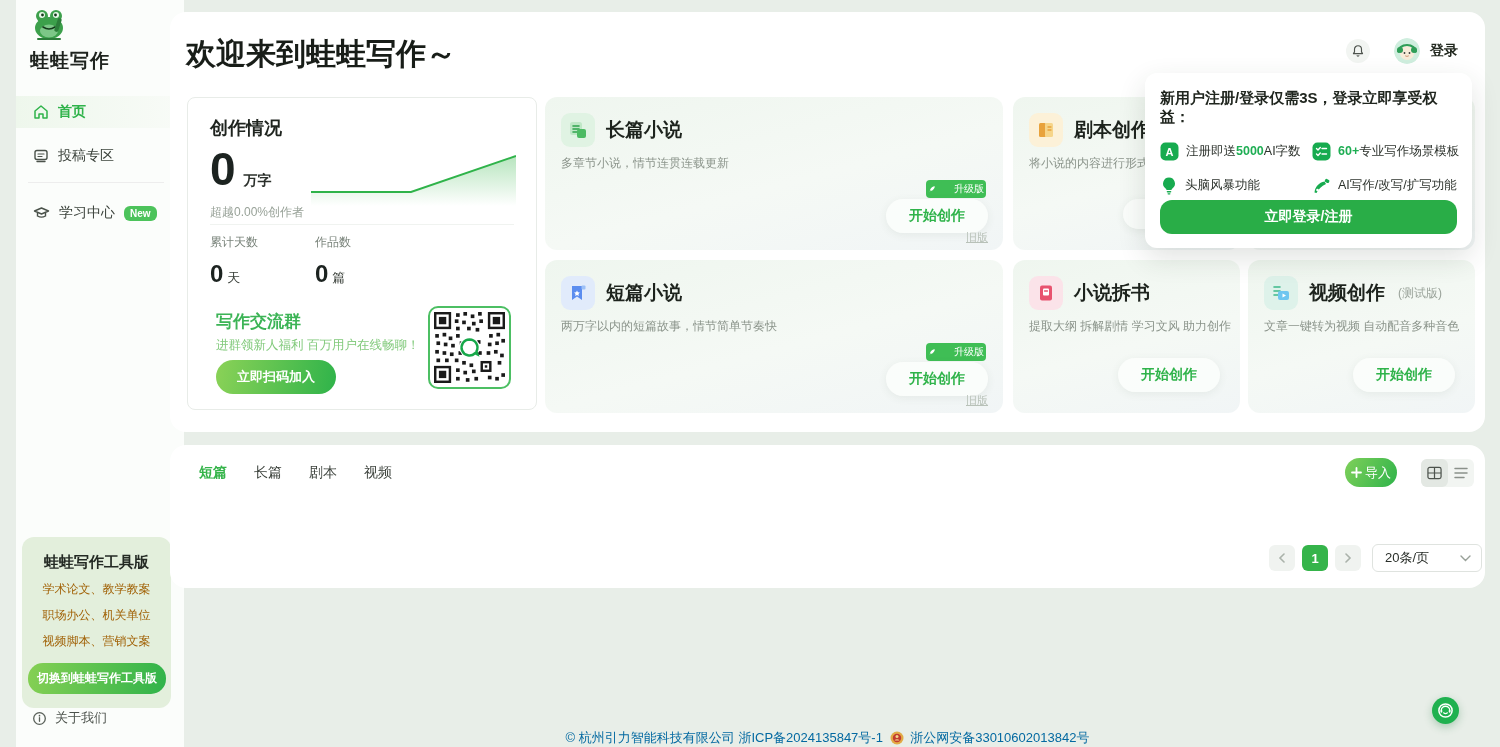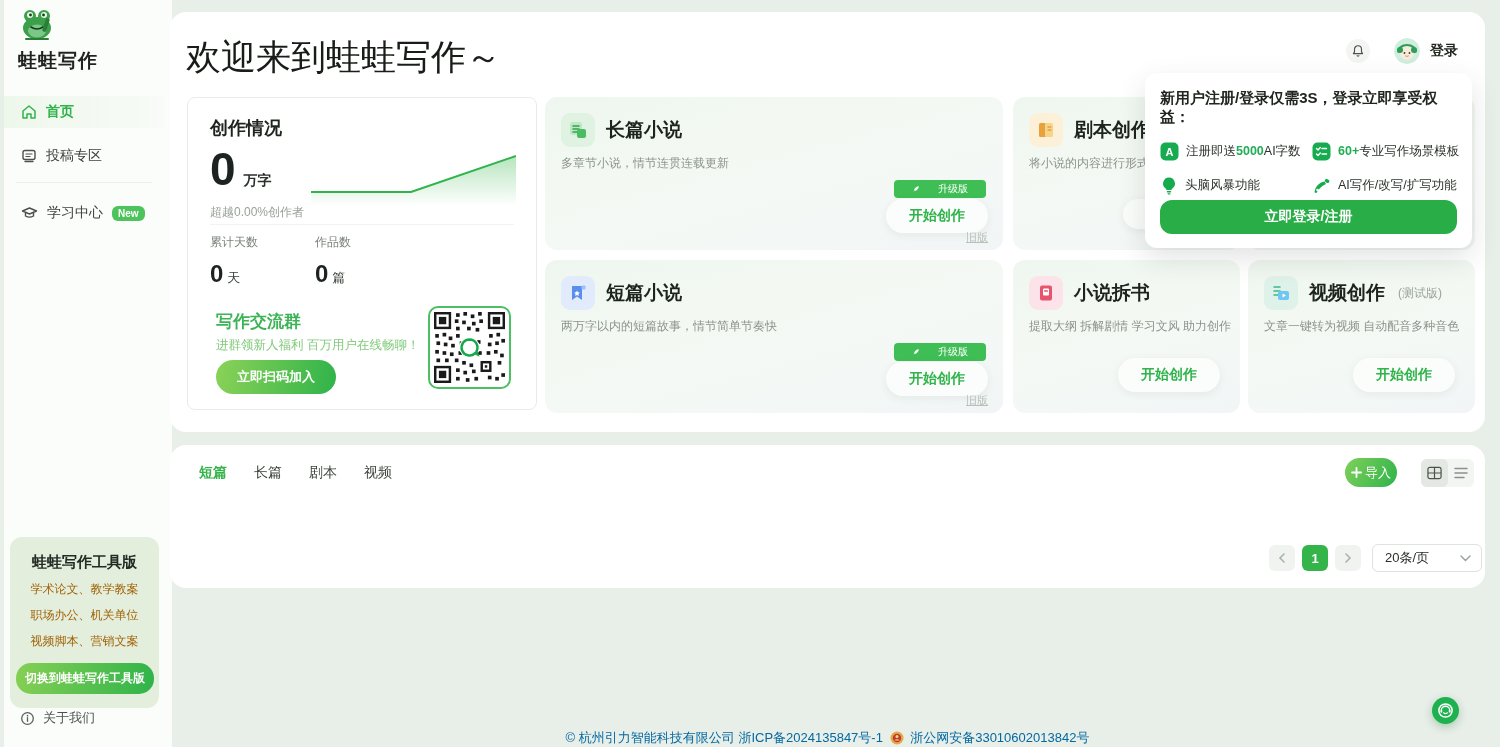--- a/index.html
+++ b/index.html
@@ -1,41 +1,41 @@
 <!DOCTYPE html>
 <html><head>
 <meta charset="utf-8">
 <style>
   * { margin:0; padding:0; box-sizing:border-box; }
   html,body { width:1500px; height:747px; }
   body { font-family:"Liberation Sans","DejaVu Sans",sans-serif; background:#e8eee8; color:#1f241f; }
   .page { position:relative; width:1500px; height:747px; overflow:hidden; }
 
   
-  .sidebar { position:absolute; left:4px; top:0; width:168px; height:747px; background:#fbfdfb; }
+  .sidebar { position:absolute; left:16px; top:0; width:168px; height:747px; background:#fbfdfb; }
   .logo-row { position:absolute; left:14px; top:6px; }
   .app-title { position:absolute; left:14px; top:48px; font-size:19px; font-weight:bold; letter-spacing:1px; }
   .nav { position:absolute; left:0; top:96px; width:160px; }
   .nav-item { display:flex; align-items:center; gap:9px; height:32px; padding-left:17px; font-size:14px; color:#3a413a; cursor:pointer; }
   .nav-item.active { background:linear-gradient(90deg,#eef7ec,#f8fbf7); color:#2fb34a; font-weight:bold; }
   .nav-gap { height:12px; }
   .nav-divider { height:1px; background:#ededed; margin:10px 12px 14px 12px; }
   .badge-new { background:#4cc35b; color:#fff; font-size:10px; font-weight:bold; padding:2px 6px; border-radius:6px; }
   .tool-card { position:absolute; left:6px; top:537px; width:149px; background:#e3efdc; border-radius:12px; padding:16px 6px 14px; text-align:center; }
   .tool-card-title { font-size:15px; font-weight:bold; color:#242a24; }
   .tool-line { font-size:12px; color:#a16207; margin-top:9px; }
   .tool-btn { margin:13px auto 0; display:block; border:none; cursor:pointer; background:linear-gradient(100deg,#86d054,#2fb34a); color:#fff; font-size:12px; font-weight:bold; padding:7px 9px; border-radius:15px; white-space:nowrap; }
   .about-row { position:absolute; left:16px; top:709px; display:flex; align-items:center; gap:8px; font-size:13px; color:#4c524c; cursor:pointer; }
 
   
   .panel { position:absolute; background:#fff; border-radius:16px; }
   .panel-top { left:170px; top:12px; width:1315px; height:420px; }
   .panel-works { left:170px; top:445px; width:1315px; height:143px; }
 
-  .welcome { position:absolute; left:16px; top:22px; font-size:35px; font-weight:normal; color:#181d18; }
+  .welcome { position:absolute; left:16px; top:22px; font-size:30px; font-weight:bold; color:#181d18; }
   .topbar-right { position:absolute; right:27px; top:26px; display:flex; align-items:center; gap:10px; }
   .bell-wrap { width:24px; height:24px; border-radius:50%; background:#f2f5f2; display:flex; align-items:center; justify-content:center; cursor:pointer; }
   .avatar { width:26px; height:26px; border-radius:50%; overflow:hidden; margin-left:14px; cursor:pointer; }
   .login-label { font-size:14px; font-weight:bold; color:#22281f; cursor:pointer; }
 
   
   .stats-card { position:absolute; left:17px; top:85px; width:350px; height:313px; background:#fff; border:1px solid #e8ece8; border-radius:8px; }
   .stats-title { position:absolute; left:22px; top:18px; font-size:18px; font-weight:bold; }
   .stats-words { position:absolute; left:22px; top:44px; display:flex; align-items:baseline; gap:8px; }
   .stats-words .num { font-size:46px; font-weight:800; color:#1c2320; }
@@ -57,21 +57,21 @@
   .fcard { position:absolute; border-radius:12px; background:linear-gradient(165deg,#eff6ef 0%,#f5f9f5 55%,#f1f5f6 100%); }
   .fcard.wide { left:375px; width:458px; height:153px; }
   .fcard.col2 { left:843px; width:227px; height:153px; }
   .fcard.col3 { left:1078px; width:227px; height:153px; }
   .row1 { top:85px; } .row2 { top:248px; }
   .fcard-head { position:absolute; left:16px; top:16px; display:flex; align-items:center; gap:11px; }
   .fcard-icon { width:34px; height:34px; border-radius:9px; display:flex; align-items:center; justify-content:center; }
   .fcard-title { font-size:19px; font-weight:bold; color:#1d231d; }
   .fcard-suffix { font-size:12px; color:#9aa39a; margin-left:2px; }
   .fcard-desc { position:absolute; left:16px; top:58px; font-size:12px; color:#8b948b; }
-  .upg-badge { position:absolute; right:17px; top:83px; background:#3fbe55; color:#fff; font-size:10px; border-radius:4px; padding:2px 18px; display:flex; align-items:center; gap:18px; }
+  .upg-badge { position:absolute; right:17px; top:83px; background:#3fbe55; color:#fff; font-size:10px; border-radius:4px; padding:2px 2px; display:flex; align-items:center; gap:18px; }
   .start-btn { position:absolute; border:none; cursor:pointer; background:rgba(251,253,251,.92); box-shadow:0 2px 8px rgba(60,90,60,.08); color:#2fb34a; font-size:14px; font-weight:bold; padding:8px 23px; border-radius:17px; }
   .wide .start-btn { right:15px; top:102px; }
   .col2 .start-btn, .col3 .start-btn { right:20px; bottom:21px; }
   .old-link { position:absolute; right:15px; bottom:5px; font-size:11px; color:#b8c1b8; text-decoration:underline; cursor:pointer; }
 
   
   .popup { position:absolute; left:1145px; top:73px; width:327px; height:175px; background:#fff; border-radius:12px; box-shadow:0 10px 28px rgba(40,60,40,.14); z-index:20; padding:16px 15px; }
   .popup-title { font-size:15px; font-weight:bold; color:#20261f; }
   .benefits { margin-top:15px; display:grid; grid-template-columns:152px 1fr; row-gap:15px; }
   .benefit { display:flex; align-items:center; gap:7px; font-size:12.5px; color:#2c322c; white-space:nowrap; }

